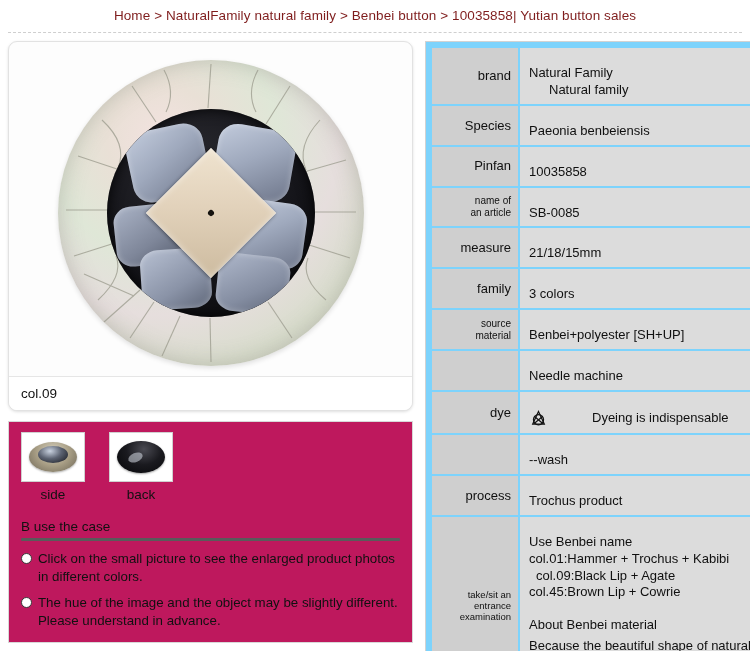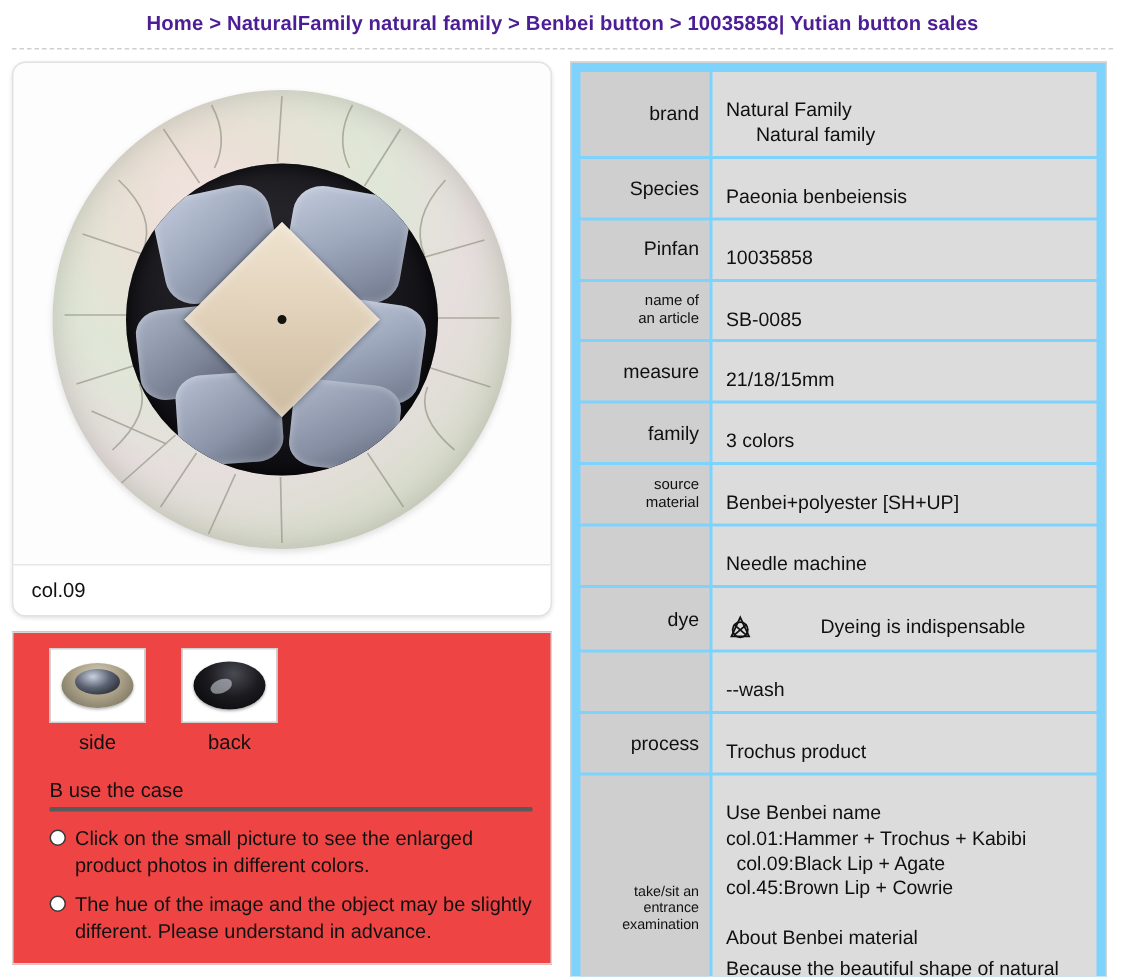--- a/index.html
+++ b/index.html
@@ -18,39 +18,38 @@
 
   
   .breadcrumb-wrap {
     height: 30px;
     display: flex;
     align-items: center;
     justify-content: center;
   }
   .breadcrumb {
     font-size: 13.5px;
-    color: #4c1d95;
+    color: #7f1d1d;
     letter-spacing: 0.1px;
     white-space: nowrap;
-    font-weight: bold;
   }
   .divider-dashed {
     margin: 2px 8px 0 8px;
     border-top: 1px dashed #cfcfcf;
     height: 0;
   }
 
   
   .body-cols {
     display: flex;
     align-items: flex-start;
     padding: 8px 8px 0 8px;
     gap: 12px;
   }
-  .col-left { width: 360px; flex: none; }
+  .col-left { width: 405px; flex: none; }
   .col-right { width: 358px; flex: none; }
 
   
   .image-card {
     background: #fdfdfd;
     border: 1px solid #e2e2e2;
     border-radius: 9px;
     box-shadow: 0 1px 3px rgba(0,0,0,0.13);
     padding: 6px 6px 0 6px;
     height: 370px;
@@ -128,23 +127,23 @@
     display: flex; align-items: center;
     padding-left: 12px;
     font-size: 13.5px;
     color: #111;
     background: #ffffff;
   }
 
   
   .lower-panel {
     margin-top: 10px;
-    background: #ef4444;
+    background: #be185d;
     border: 1px solid #d8d8d8;
-    padding: 10px 12px 14px 24px;
+    padding: 10px 12px 14px 12px;
     height: 222px;
   }
   .thumbs { display: flex; gap: 24px; }
   .thumb-item { width: 64px; }
   .thumb-box {
     width: 64px; height: 50px;
     border: 1px solid #d0d0d0;
     background: #ffffff;
     display: flex; align-items: center; justify-content: center;
     overflow: hidden;

